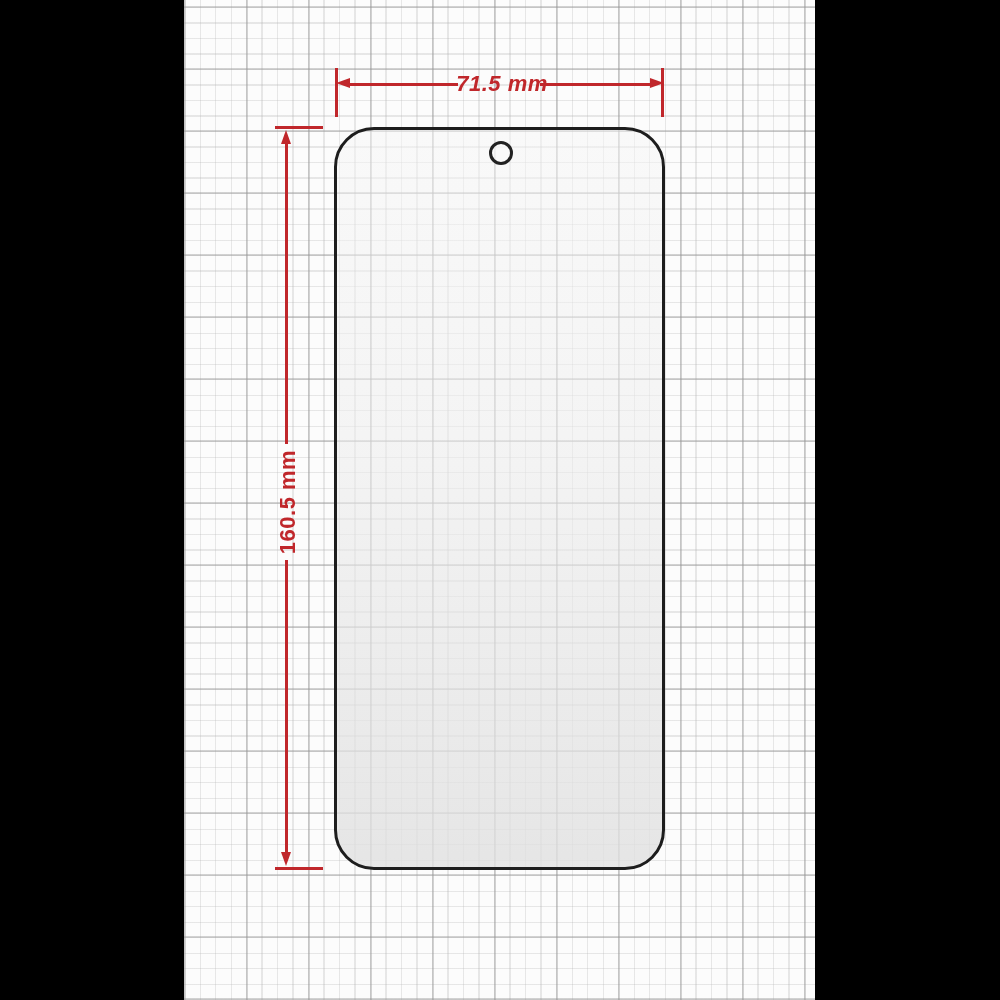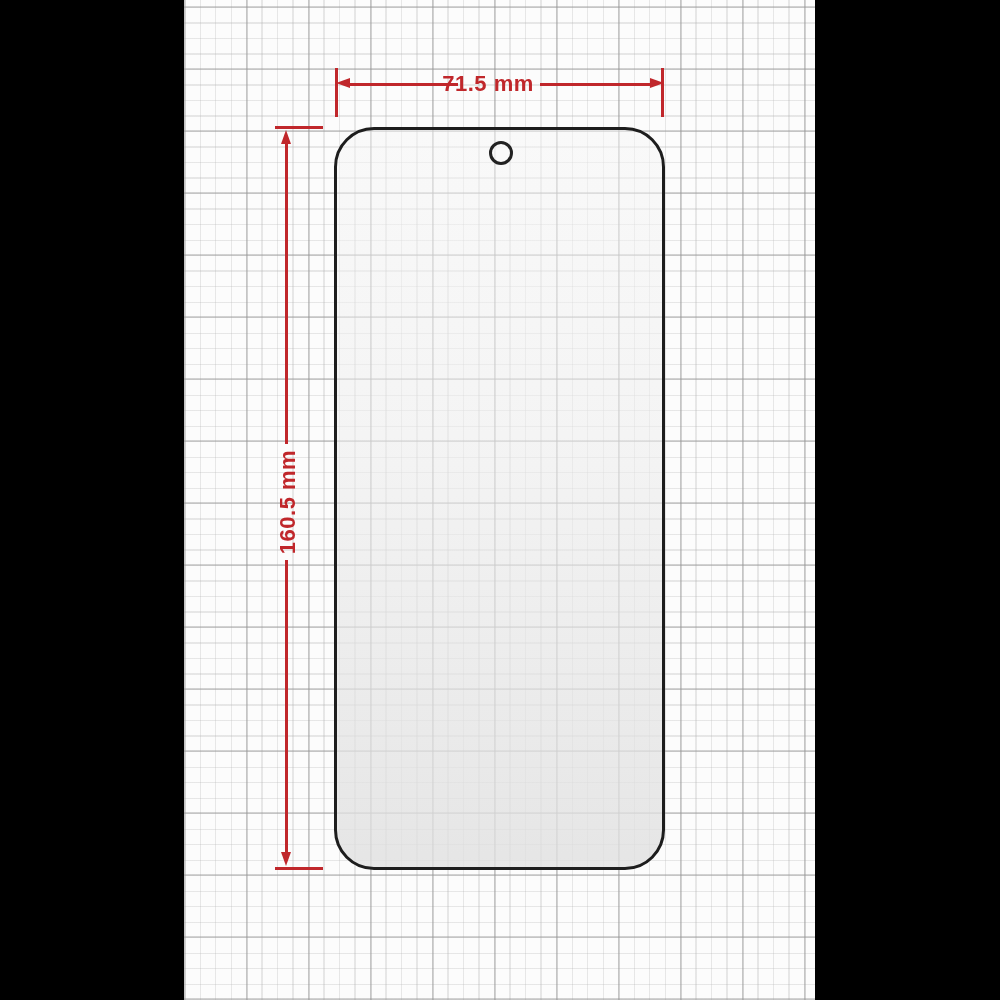--- a/index.html
+++ b/index.html
@@ -55,22 +55,23 @@
 
   .dim-label {
     position: absolute;
     color: #c0272b;
     font-weight: bold;
     font-size: 22px;
     white-space: nowrap;
     letter-spacing: 0.5px;
   }
   .dim-label-width {
-    left: 304px; top: 84px;
+    left: 318px; top: 84px;
     transform: translate(-50%, -50%);
+    font-style: italic;
   }
   .dim-label-height {
     left: 104px; top: 502px;
     transform: translate(-50%, -50%) rotate(-90deg);
   }
 </style>
 </head>
 <body>
 
 <div class="photo">

